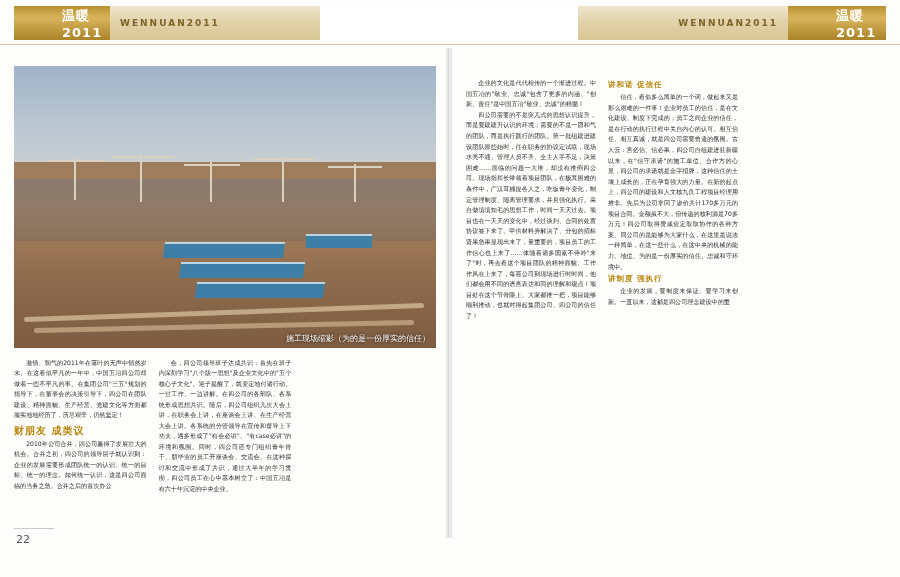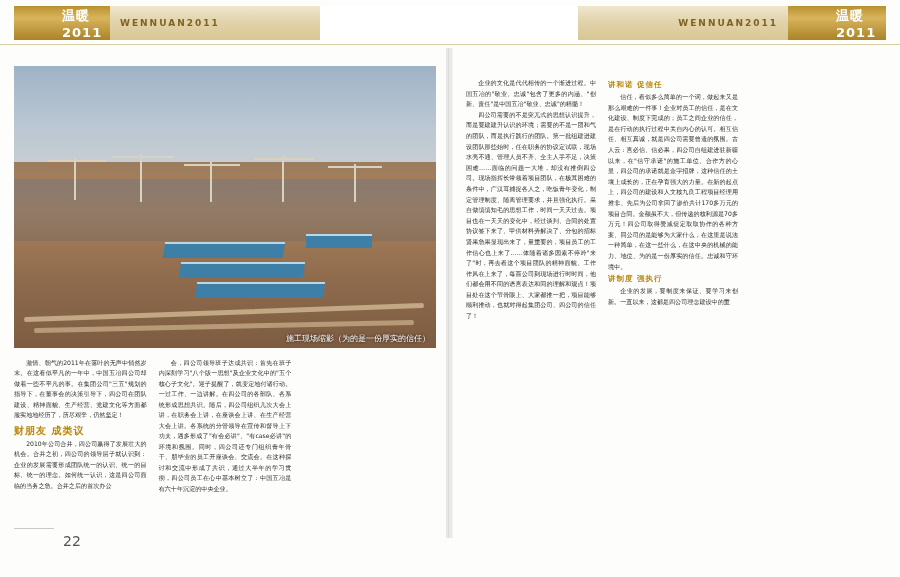--- a/index.html
+++ b/index.html
@@ -96,21 +96,21 @@
     font-size: 6.1px; line-height: 1.72; color: #2a2a2a; text-align: justify;
     text-indent: 2em;
   }
   .sub-head {
     color: #b8860b; font-size: 10px; font-weight: bold; letter-spacing: 1px;
     margin: 3px 0 1px 0; text-indent: 0;
   }
 
   .page-number {
     position: absolute; left: 16px; top: 533px;
-    font-size: 14px; color: #555; margin-left: 47px;
+    font-size: 11px; color: #555;
   }
   .left-footer-rule {
     position: absolute; left: 14px; top: 528px; width: 40px; height: 1px;
     background: #c9c9c9;
   }
 
   
   .gutter {
     position: absolute; left: 448px; top: 48px; width: 4px; height: 490px;
     background: linear-gradient(to right, #e7e7e7, #fbfbfb, #e7e7e7);

